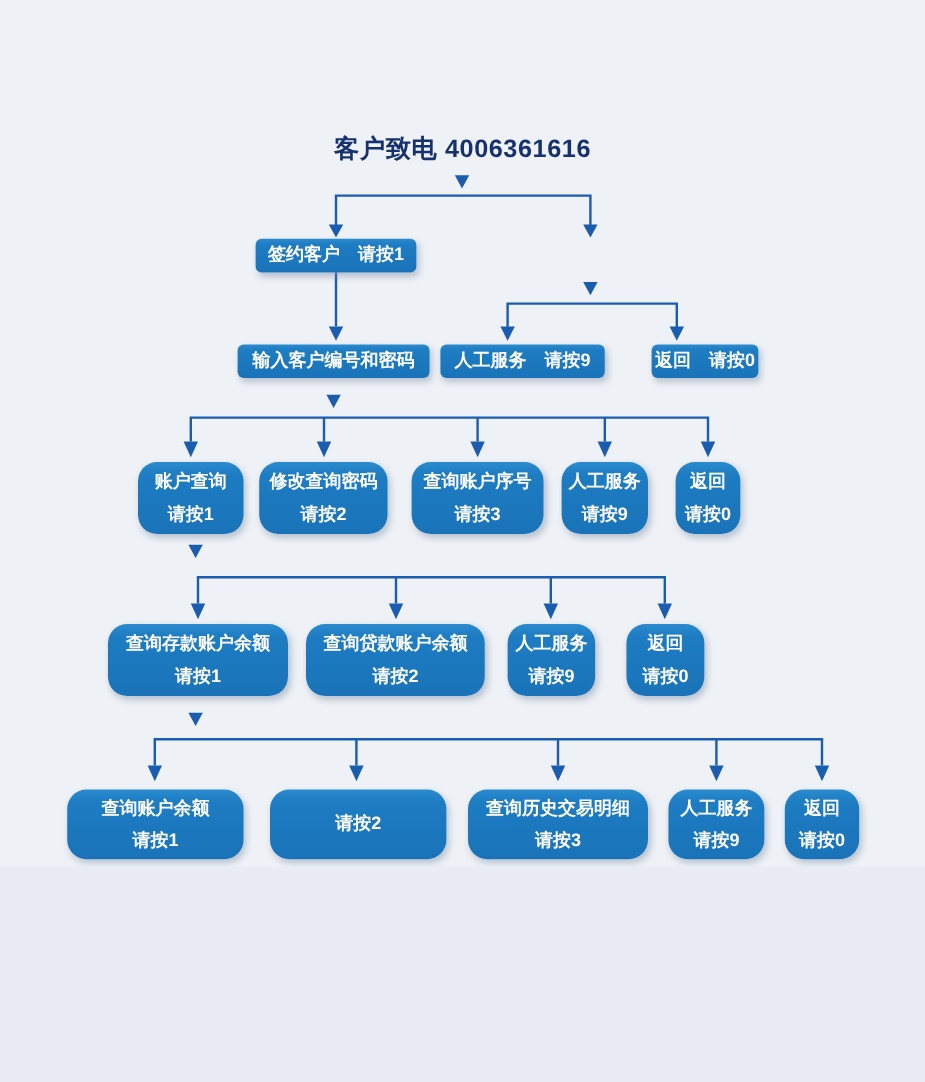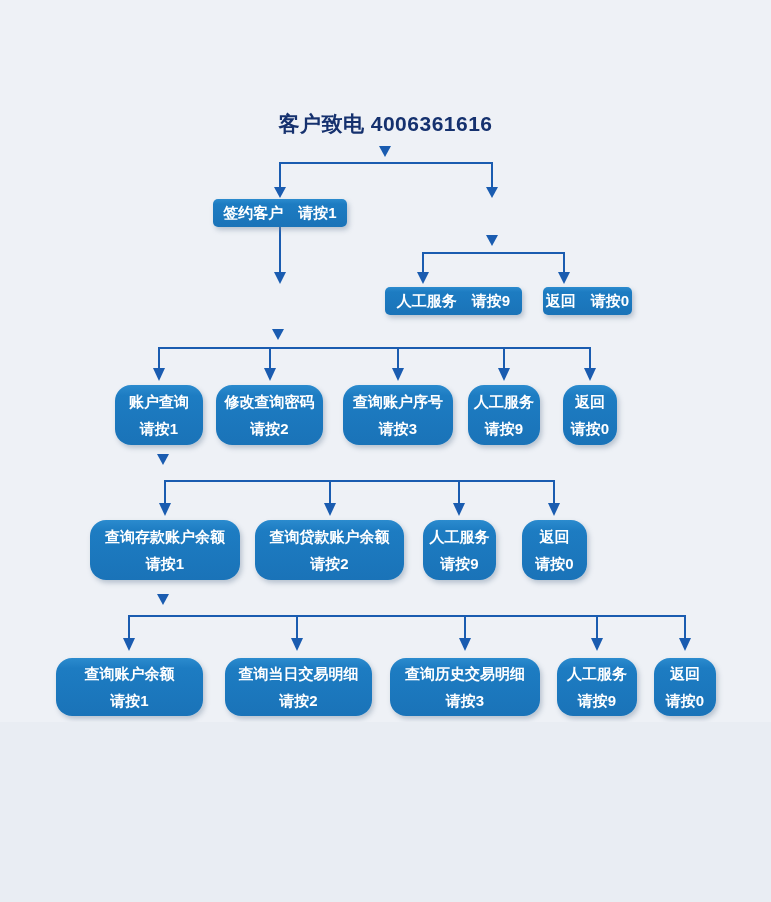--- a/index.html
+++ b/index.html
@@ -98,21 +98,24 @@
       <polygon points="459,638 471,638 465,651"></polygon>
       <polygon points="591,638 603,638 597,651"></polygon>
       <polygon points="679,638 691,638 685,651"></polygon>
     </g>
   </svg>
 
   <div class="node" style="left:213px;top:199px;width:134px;height:28px">
     <span>签约客户　请按1</span>
   </div>
 
-  <div class="node" style="left:385px;top:287px;width:137px;height:28px">
+  <div class="node" style="left:198px;top:287px;width:160px;height:28px">
+    <span>输入客户编号和密码</span>
+  </div>
+  <div class="node" style="left:367px;top:287px;width:137px;height:28px">
     <span>人工服务　请按9</span>
   </div>
   <div class="node" style="left:543px;top:287px;width:89px;height:28px">
     <span>返回　请按0</span>
   </div>
 
   <div class="node two-line" style="left:115px;top:385px;width:88px;height:60px">
     <span>账户查询</span>
     <span>请按1</span>
   </div>
@@ -148,21 +151,20 @@
   <div class="node two-line" style="left:522px;top:520px;width:65px;height:60px">
     <span>返回</span>
     <span>请按0</span>
   </div>
 
   <div class="node two-line" style="left:56px;top:658px;width:147px;height:58px">
     <span>查询账户余额</span>
     <span>请按1</span>
   </div>
   <div class="node two-line" style="left:225px;top:658px;width:147px;height:58px">
-    <span>查询当日交易明细</span>
     <span>请按2</span>
   </div>
   <div class="node two-line" style="left:390px;top:658px;width:150px;height:58px">
     <span>查询历史交易明细</span>
     <span>请按3</span>
   </div>
   <div class="node two-line" style="left:557px;top:658px;width:80px;height:58px">
     <span>人工服务</span>
     <span>请按9</span>
   </div>

